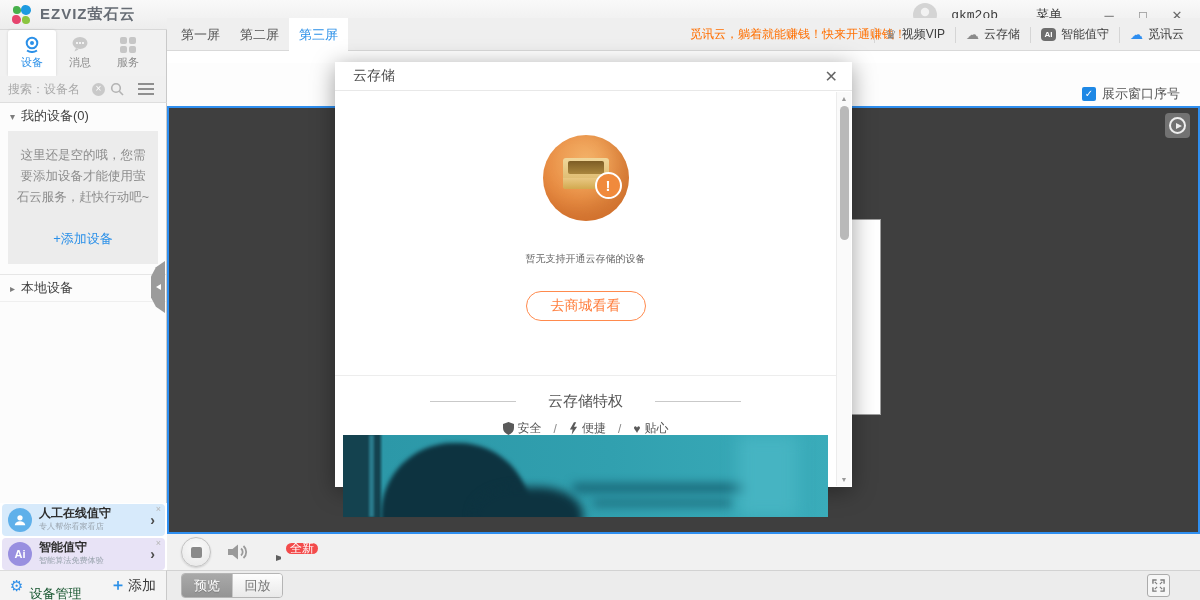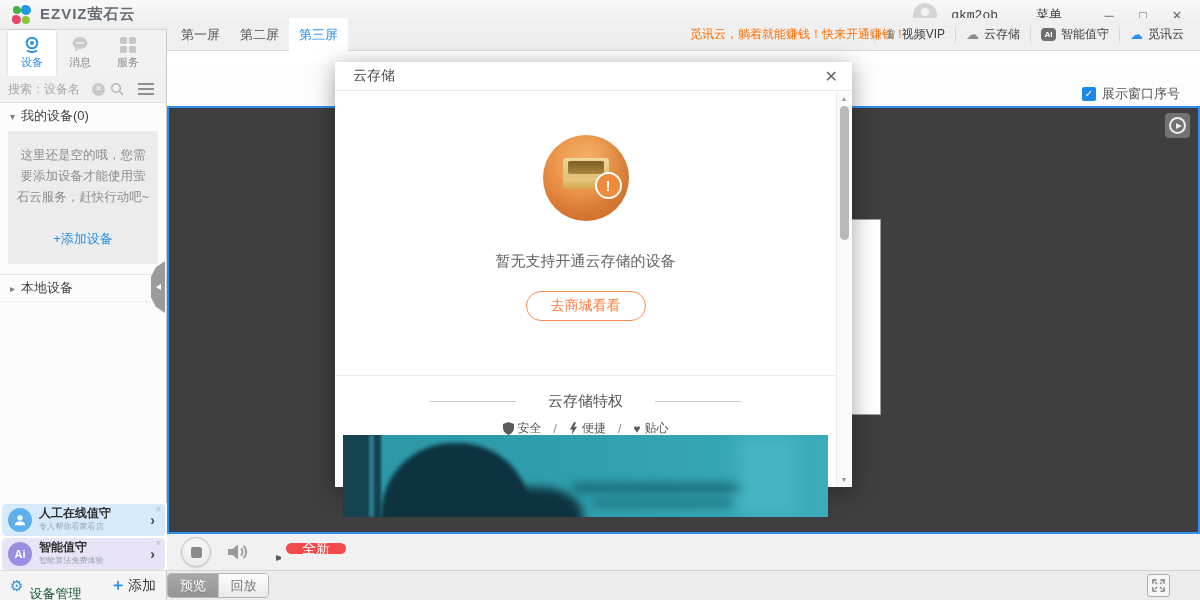--- a/index.html
+++ b/index.html
@@ -101,24 +101,24 @@
 
   
   .controls { position:absolute; left:167px; top:534px; width:1033px; height:36px; background:#f1f1f1; display:flex; align-items:center; }
   .stop-btn { width:30px; height:30px; border-radius:50%; margin-left:14px; background:radial-gradient(circle at 50% 35%,#fbfbfb,#e6e6e6);
     border:1px solid #c3c3c3; box-shadow:0 1px 2px rgba(0,0,0,.15); display:flex; align-items:center; justify-content:center; }
   .stop-sq { width:11px; height:11px; background:#8a8a8a; border-radius:2px; }
   .vol { margin-left:16px; }
   .cam-wrap { position:relative; margin-left:26px; }
   .cam-body { width:17px; height:12px; background:#5f5f5f; border-radius:2px; position:relative; }
   .cam-body::after { content:""; position:absolute; right:-4px; top:3px; width:5px; height:6px; background:#5f5f5f; clip-path:polygon(0 0,100% 30%,100% 70%,0 100%); }
-  .cam-badge { position:absolute; top:-9px; left:9px; background:#f34b4b; color:#fff; font-size:14px; line-height:11px; padding:0 16px; border-radius:7px; white-space:nowrap; }
+  .cam-badge { position:absolute; top:-9px; left:9px; background:#f34b4b; color:#fff; font-size:12px; line-height:11px; padding:0 4px; border-radius:7px; white-space:nowrap; }
 
   .bottombar { position:absolute; left:167px; top:570px; width:1033px; height:30px; background:#ececec; border-top:1px solid #d2d2d2; display:flex; align-items:center; }
-  .seg { display:flex; border:1px solid #b5b5b5; border-radius:4px; overflow:hidden; }
+  .seg { display:flex; margin-left:14px; border:1px solid #b5b5b5; border-radius:4px; overflow:hidden; }
   .seg-btn { width:50px; height:23px; line-height:23px; text-align:center; font-size:13px; }
   .seg-btn.active { background:linear-gradient(180deg,#a9a9a9,#949494); color:#fff; text-shadow:0 1px 1px rgba(0,0,0,.25); }
   .seg-btn.idle { background:linear-gradient(180deg,#fdfdfd,#e9e9e9); color:#777; border-left:1px solid #c7c7c7; }
   .fs-btn { margin-left:auto; margin-right:30px; width:23px; height:23px; border:1px solid #ababab; border-radius:3px; background:#f6f6f6; display:flex; align-items:center; justify-content:center; }
 
   
   .modal { position:absolute; left:335px; top:62px; width:517px; height:425px; background:#fff; z-index:50;
     box-shadow:0 4px 22px rgba(0,0,0,.38); }
   .modal-header { height:29px; border-bottom:1px solid #e8e8e8; display:flex; align-items:center; }
   .modal-title { margin-left:18px; font-size:14px; color:#4a4a4a; }
@@ -131,21 +131,21 @@
   .modal-body { position:absolute; left:0; top:30px; right:16px; bottom:0; }
   .cloud-icon { position:absolute; left:50%; top:43px; transform:translateX(-50%); width:86px; height:86px; border-radius:50%;
     background:radial-gradient(circle at 50% 30%,#f3b269,#ea8f45 55%,#e57a33);
     box-shadow:inset -10px -14px 20px rgba(150,70,15,.28); }
   .tray { position:absolute; left:20px; top:23px; width:46px; height:32px; }
   .tray-box { width:46px; height:31px; background:linear-gradient(180deg,#f0d79b,#d8b15f); border-radius:3px; position:relative; overflow:hidden; }
   .tray-open { position:absolute; left:5px; top:3px; right:5px; height:13px; background:linear-gradient(180deg,#7d5d25,#aa863d); border-radius:2px; }
   .tray-lip { position:absolute; left:0; bottom:0; width:100%; height:11px; background:linear-gradient(180deg,#e9c883,#d2a94f); }
   .excl-badge { position:absolute; right:-13px; bottom:-9px; width:27px; height:27px; border-radius:50%; background:#f08a3c;
     border:2px solid #fff; color:#fff; font-weight:bold; font-size:15px; text-align:center; line-height:23px; }
-  .empty-msg { position:absolute; left:0; right:0; top:160px; text-align:center; color:#666; font-size:15px; }
+  .empty-msg { position:absolute; left:0; right:0; top:160px; text-align:center; color:#666; font-size:10px; }
   .shop-btn { position:absolute; left:50%; top:199px; transform:translateX(-50%); border:1px solid #ff8a4d; color:#ff7e3e;
     background:#fff; border-radius:15px; font-size:14px; padding:5px 24px; white-space:nowrap; }
   .modal-divider { position:absolute; left:0; right:0; top:283px; height:1px; background:#ededed; }
   .priv-title-row { position:absolute; left:0; right:0; top:300px; display:flex; align-items:center; justify-content:center; gap:32px; }
   .priv-line { width:86px; height:1px; background:#c9c9c9; }
   .priv-title { color:#555; font-size:15px; }
   .priv-items { position:absolute; left:0; right:0; top:328px; display:flex; align-items:center; justify-content:center; gap:12px; color:#555; font-size:12px; }
   .priv-item { display:flex; align-items:center; gap:4px; }
   .priv-sep { color:#888; }
   .heart-g { color:#5a5a5a; font-size:12px; }

